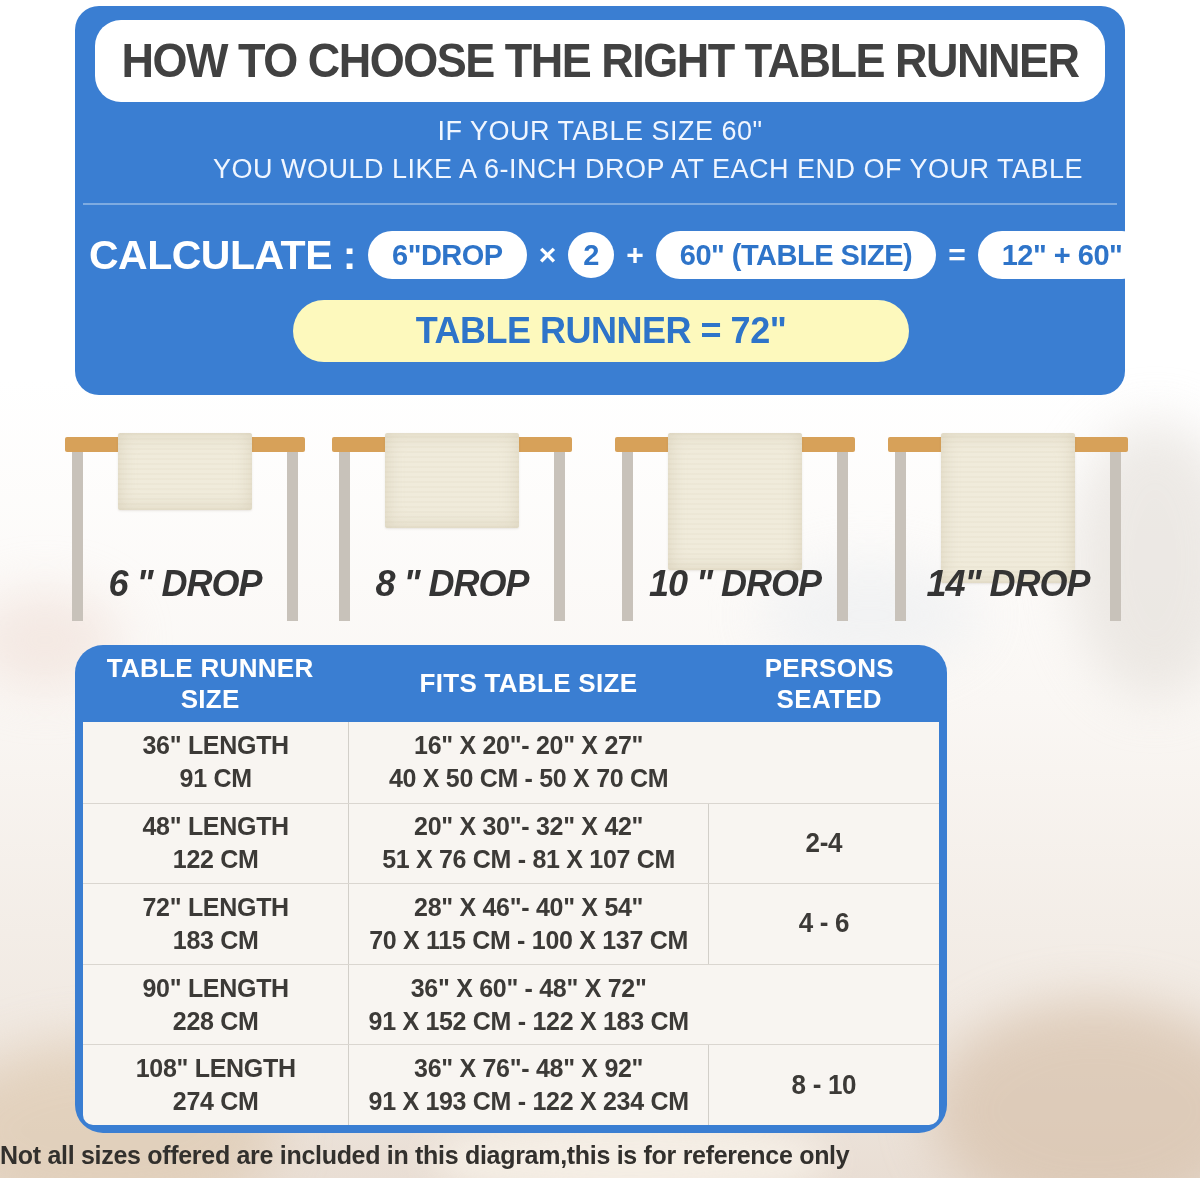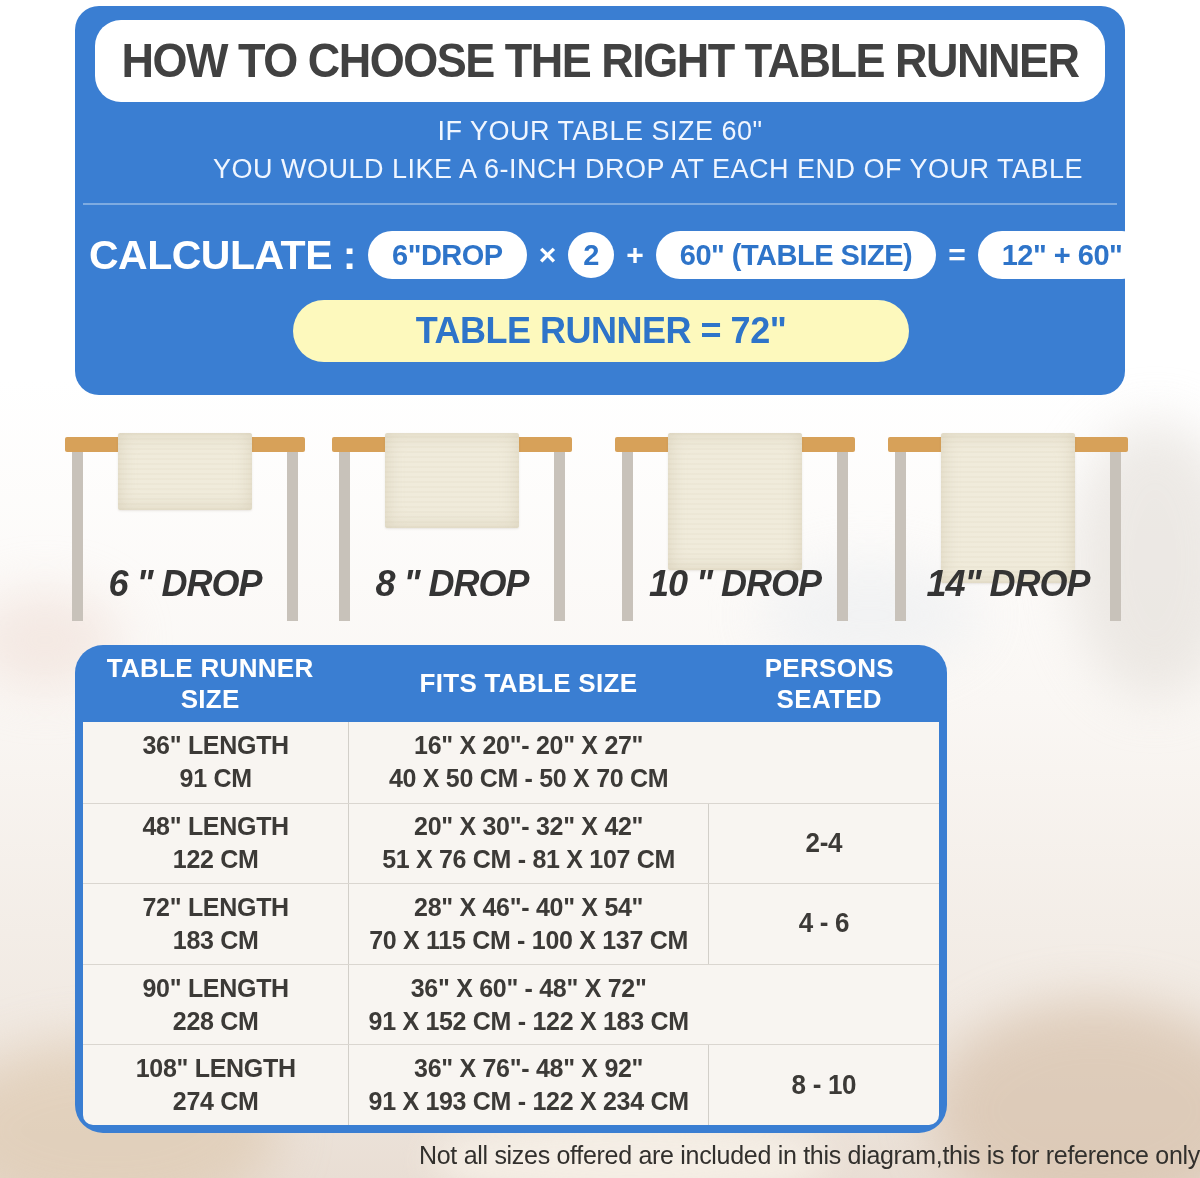--- a/index.html
+++ b/index.html
@@ -73,22 +73,22 @@
     background:#f8f5f1; border-radius:0 0 10px 10px; overflow:hidden;
     display:grid; grid-template-rows:repeat(5, 1fr); }
   .t-row { display:grid; grid-template-columns:31% 42% 27%; border-top:1px solid #dad6d0; }
   .t-row:first-child { border-top:none; }
   .cell { display:flex; flex-direction:column; align-items:center; justify-content:center; gap:4px; }
   .cell.c2, .cell.c3 { border-left:1px solid #d2cfc9; }
   .cl { font-size:25px; font-weight:700; color:#3c3a37; letter-spacing:-0.3px; white-space:nowrap;
     transform:scaleY(1.04); }
   .persons { font-size:26px; }
 
-  .footer-note { position:absolute; left:0; top:1141px; width:1200px; text-align:right;
-    font-size:25px; font-weight:400; color:#32302d; letter-spacing:-0.3px; }
+  .footer-note { position:absolute; left:0; top:1141px; width:1200px; text-align:left;
+    font-size:25px; font-weight:700; color:#32302d; letter-spacing:-0.3px; }
 </style>
 </head>
 <body>
 
 <div class="page">
 
   <div class="bg-grad"></div>
   <div class="blob blob-1"></div>
   <div class="blob blob-2"></div>
   <div class="blob blob-3"></div>

